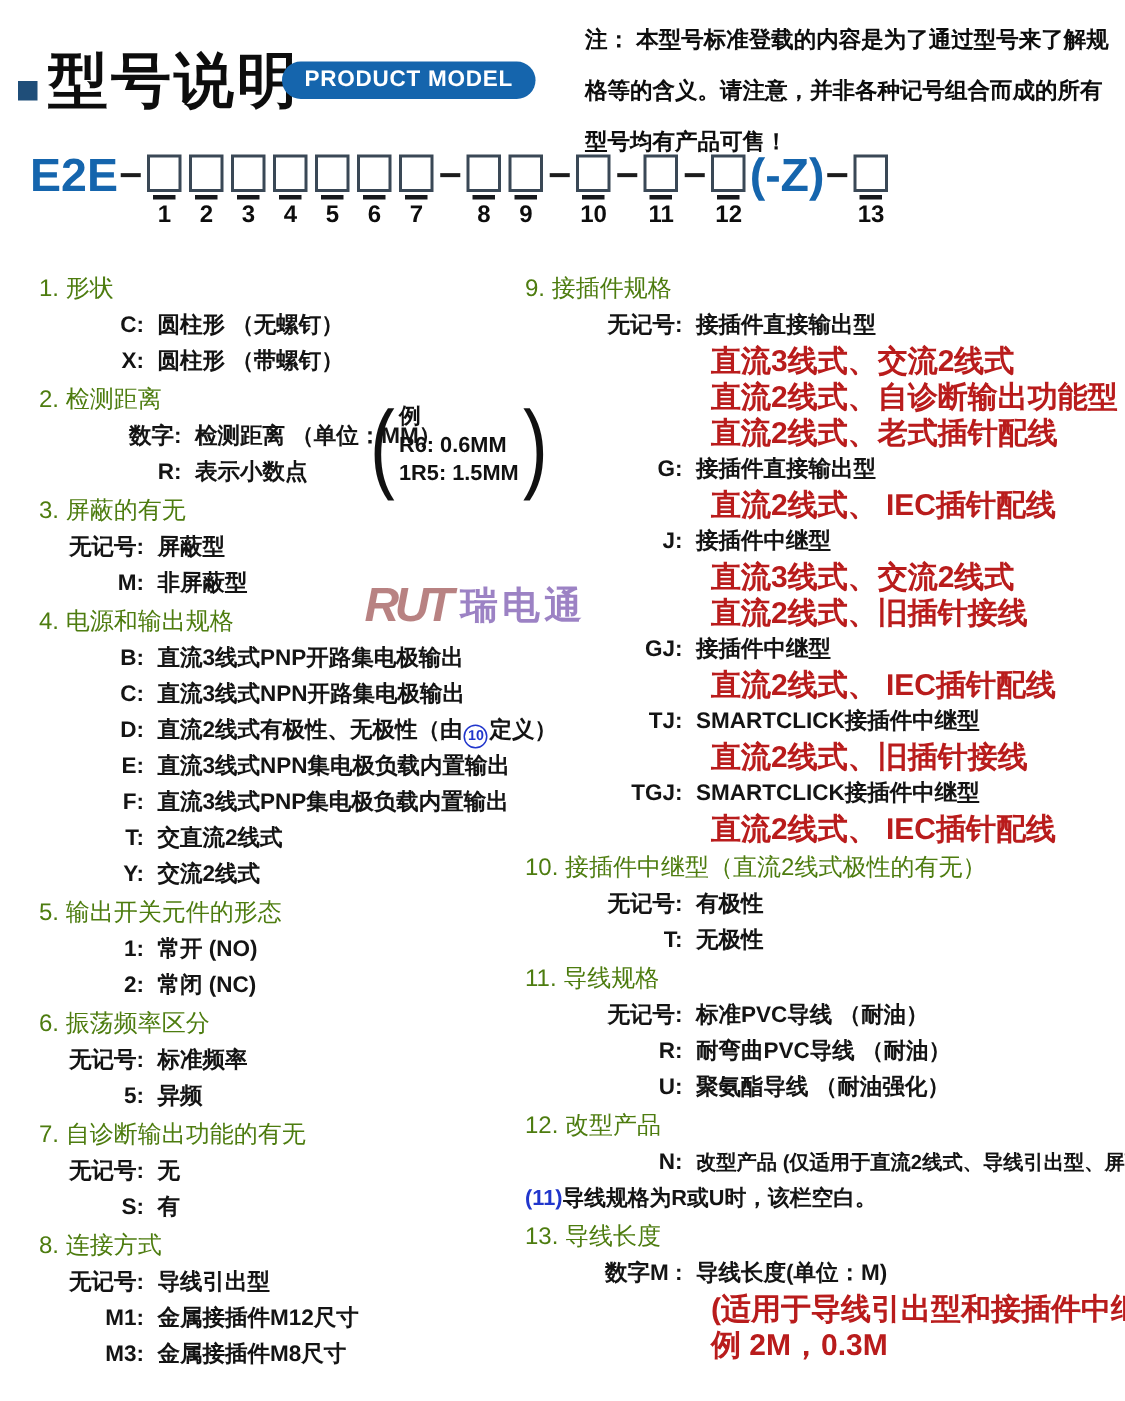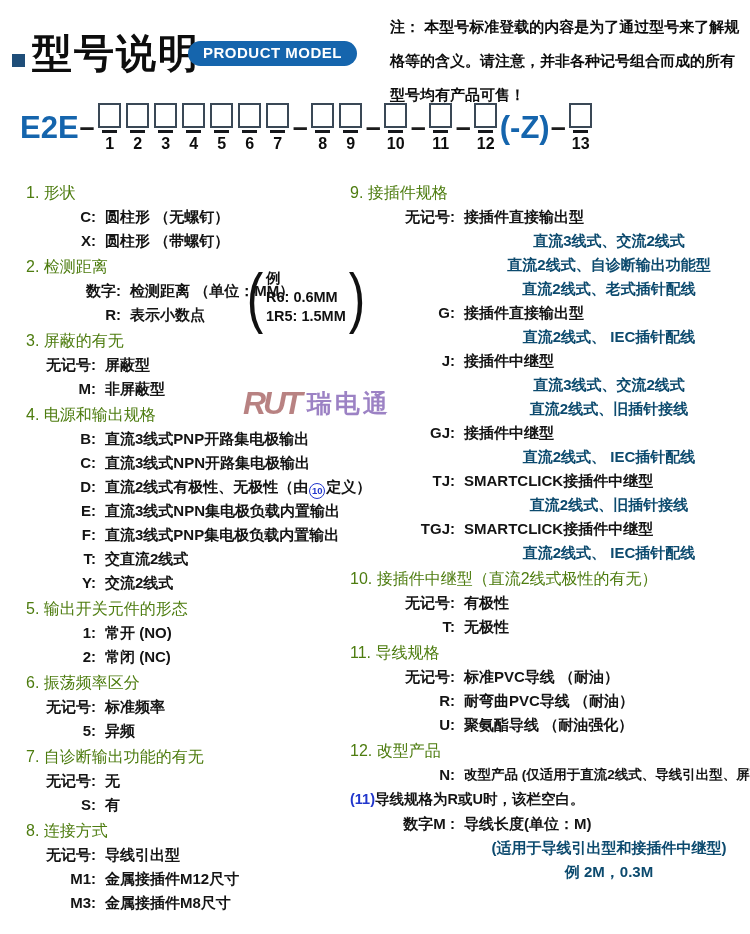--- a/index.html
+++ b/index.html
@@ -8,41 +8,41 @@
 
   
   .bullet{position:absolute;left:12px;top:54px;width:13px;height:13px;background:#1f4e79;}
   .title{position:absolute;left:32px;top:26px;font-size:40px;font-weight:bold;color:#0d0d0d;letter-spacing:2px;font-family:Liberation Mono, monospace;}
   .badge{position:absolute;left:188px;top:41px;background:#1565ad;color:#fff;font-size:15px;font-weight:bold;
          padding:3px 15px 5px 15px;border-radius:18px;letter-spacing:.5px;}
   .note{position:absolute;left:390px;top:10px;width:354px;font-size:15px;font-weight:bold;
         line-height:2.25;color:#0d0d0d;}
 
   
-  .model{position:absolute;left:20px;top:103px;display:flex;align-items:center;}
+  .model{position:absolute;left:20px;top:103px;display:flex;align-items:flex-start;}
   .mlabel{font-size:31px;font-weight:bold;color:#1565ad;line-height:27px;letter-spacing:0px;}
   .mdash{font-size:27px;font-weight:bold;color:#1c1c1c;line-height:25px;padding:0 1px;}
   .boxgroup{display:flex;gap:4px;margin:0 2px;}
   .bunit{display:flex;flex-direction:column;align-items:center;width:24px;}
   .bx{width:19px;height:21px;border:2.5px solid #3a4856;background:#fff;}
   .bu{width:15px;height:2.5px;background:#16181c;margin-top:2px;}
   .bn{margin-top:3px;font-size:16px;font-weight:bold;color:#0d0d0d;line-height:16px;}
 
   
   .cols{position:absolute;left:26px;top:180px;width:718px;display:flex;}
   .col-left{width:324px;}
   .col-right{width:394px;}
   .sec{position:relative;margin-bottom:1px;}
   .sec-h{font-size:16px;font-weight:normal;color:#4d7c0f;line-height:25px;white-space:nowrap;}
   .item{display:flex;line-height:24px;font-size:15px;font-weight:600;color:#141414;}
   .item.small .itext{font-size:13.5px;}
   .icode{width:var(--cw,70px);flex:none;text-align:right;white-space:nowrap;}
   .itext{margin-left:9px;white-space:nowrap;}
-  .sub{line-height:24px;font-size:15px;font-weight:600;color:#0c4a6e;
-       margin-left:calc(var(--cw,70px) + 19px);white-space:nowrap;text-align:center;}
+  .sub{line-height:24px;font-size:20px;font-weight:600;color:#b91c1c;
+       margin-left:calc(var(--cw,70px) + 19px);white-space:nowrap;}
   .notei{line-height:24px;font-size:14.5px;font-weight:600;color:#141414;white-space:nowrap;}
   .bluemark{color:#2136cc;}
   .circ10{display:inline-block;width:14px;height:14px;border:1.5px solid #2136cc;border-radius:50%;
           color:#2136cc;font-size:9.5px;font-weight:bold;line-height:14px;text-align:center;
           vertical-align:-2px;margin:0 1px;}
 
   
   .example{position:absolute;left:218px;top:12px;display:flex;align-items:center;}
   .paren{font-size:66px;font-weight:400;line-height:62px;color:#111;transform:scaleX(.75);}
   .exlines{margin:0 0px;font-size:14.5px;font-weight:bold;line-height:19px;color:#111;white-space:nowrap;}
@@ -344,20 +344,21 @@
         </div>
         <div class="sec" style="--cw: 105px;">
           <div class="sec-h">12. 改型产品</div>
           <div class="item small">
             <div class="icode">N:</div>
             <div class="itext">改型产品 (仅适用于直流2线式、导线引出型、屏蔽型)</div>
           </div>
           <div class="notei"><span class="bluemark">(11)</span>导线规格为R或U时，该栏空白。</div>
         </div>
         <div class="sec" style="--cw: 105px;">
+          <div class="sec-h">13. 导线长度</div>
           <div class="item">
             <div class="icode">数字M :</div>
             <div class="itext">导线长度(单位：M)</div>
           </div>
           <div class="sub">(适用于导线引出型和接插件中继型)</div>
           <div class="sub">例 2M，0.3M</div>
         </div>
       </div>
   </div>
 

